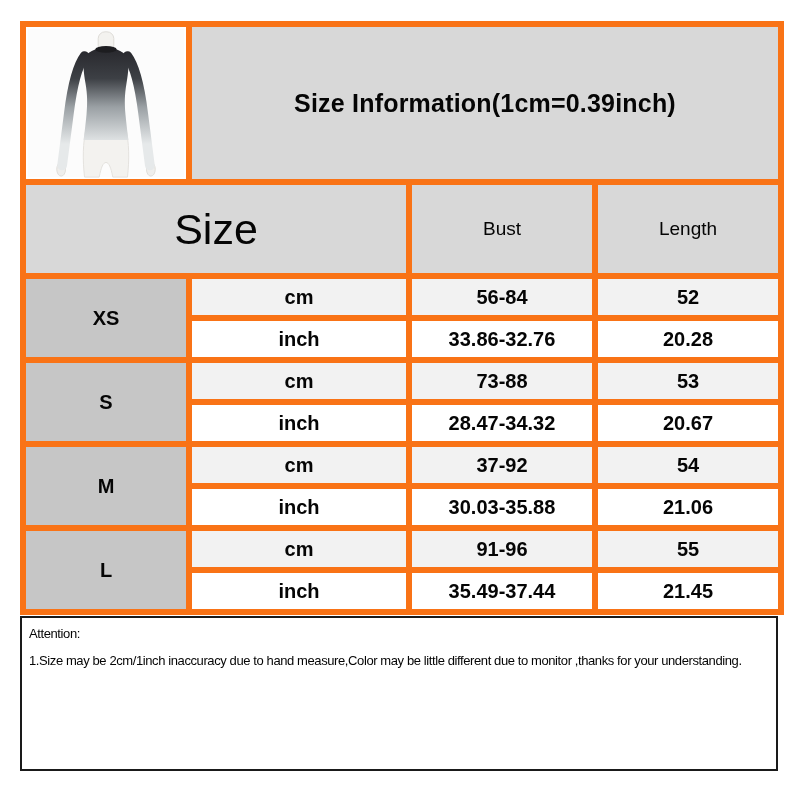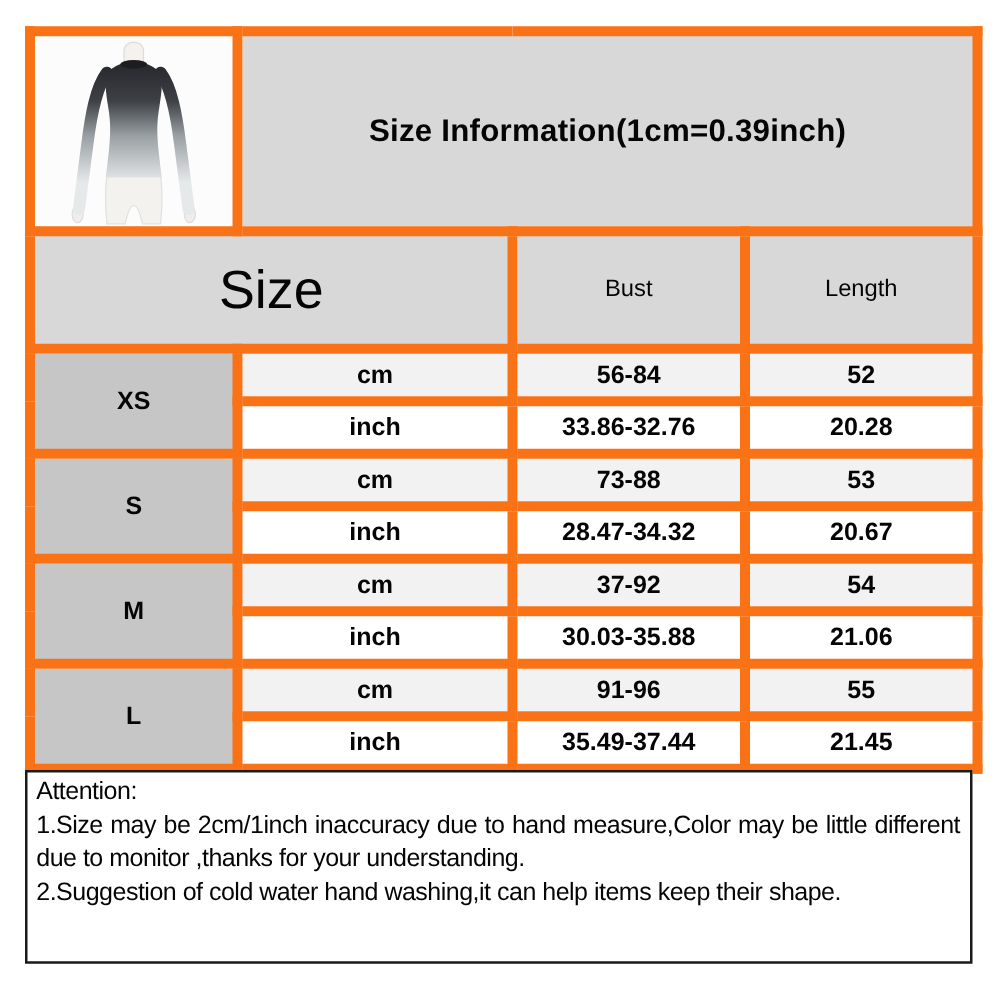--- a/index.html
+++ b/index.html
@@ -15,21 +15,21 @@
   
   table.size-table {
     position: absolute;
     left: 20px; top: 21px;
     width: 758px;
     border-collapse: collapse;
     table-layout: fixed;
     border: 3px solid #1a1a1a;
   }
   table.size-table td {
-    border: 8px solid #f97316;
+    border: 6px solid #f97316;
     text-align: center;
     vertical-align: middle;
     overflow: hidden;
   }
   .img-cell { background: #ffffff; height: 156px; padding: 1px; }
   .title-cell {
     background: #d8d8d8;
     font-size: 25px;
     font-weight: bold;
     letter-spacing: 0.2px;
@@ -56,21 +56,21 @@
   tr.row-inch td.plain { background: #ffffff; }
 
   
   .attention-box {
     position: absolute;
     left: 20px; top: 616px;
     width: 758px; height: 155px;
     border: 2px solid #1a1a1a;
     background: #ffffff;
     padding: 2px 8px 0 7px;
-    font-size: 20px;
+    font-size: 13px;
     line-height: 27px;
     letter-spacing: -0.4px;
   }
   .attention-box .note-justify { text-align: justify; }
 
   .product-fig { display: block; margin: 0 auto; }
 </style>
 </head>
 <body>
 
@@ -168,16 +168,15 @@
       <td class="plain">inch</td>
       <td class="plain">35.49-37.44</td>
       <td class="plain">21.45</td>
     </tr>
   </tbody>
     </table>
 
   <div class="attention-box">
     <div>Attention:</div>
     <div class="note-justify">1.Size may be 2cm/1inch inaccuracy due to hand measure,Color may be little different due to monitor ,thanks for your understanding.</div>
-    <div>2.Suggestion of cold water hand washing,it can help items keep their shape.</div>
   </div>
 
 </div>
 
 </body></html>

